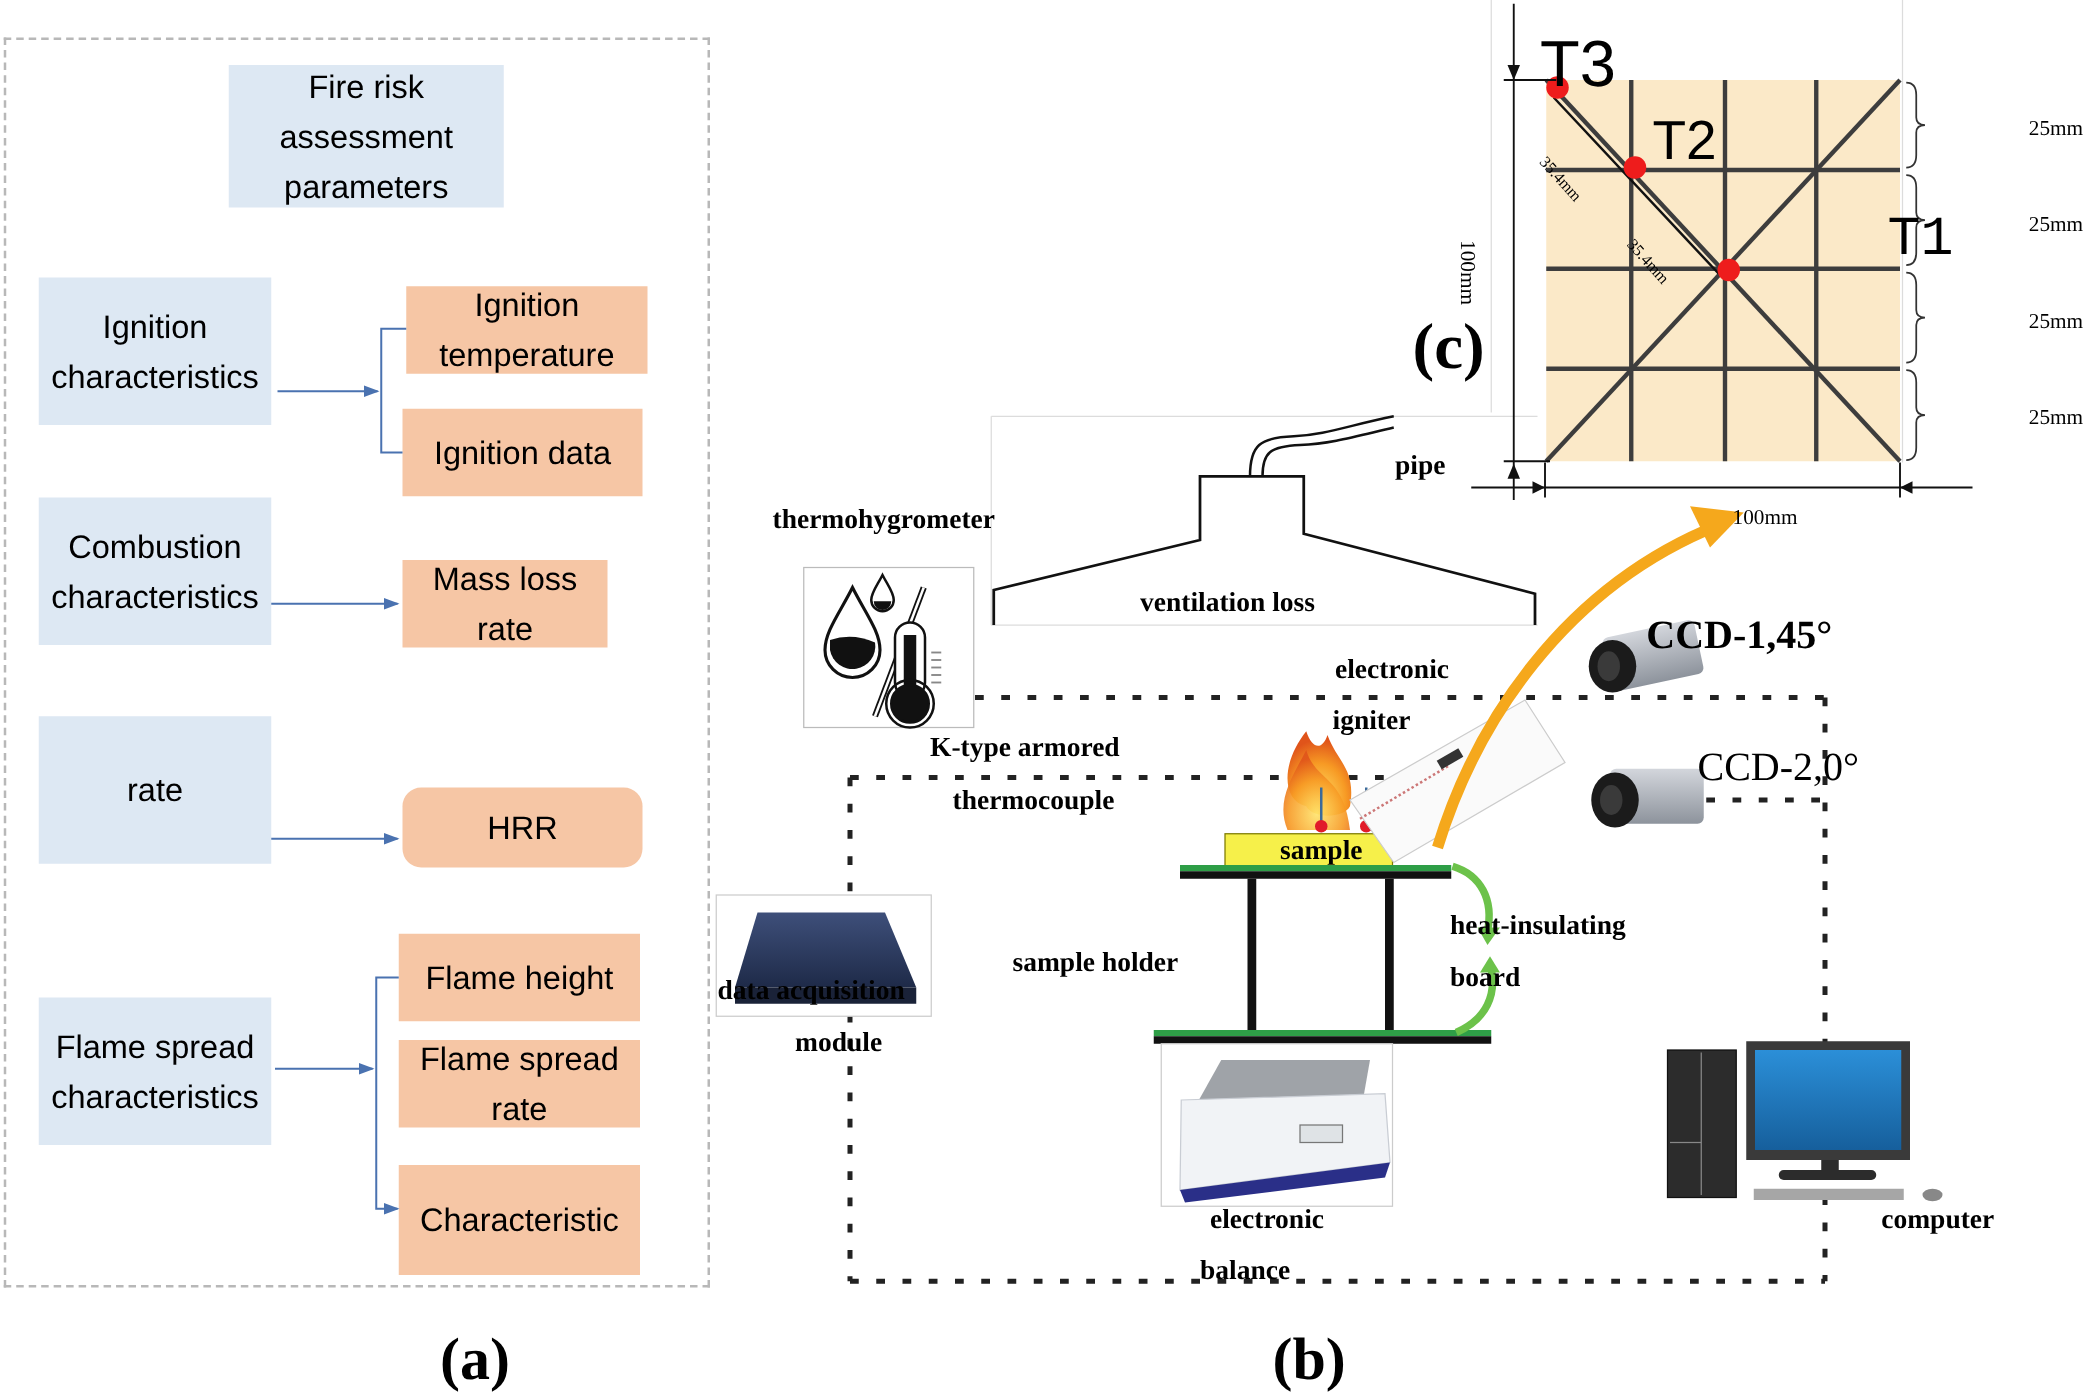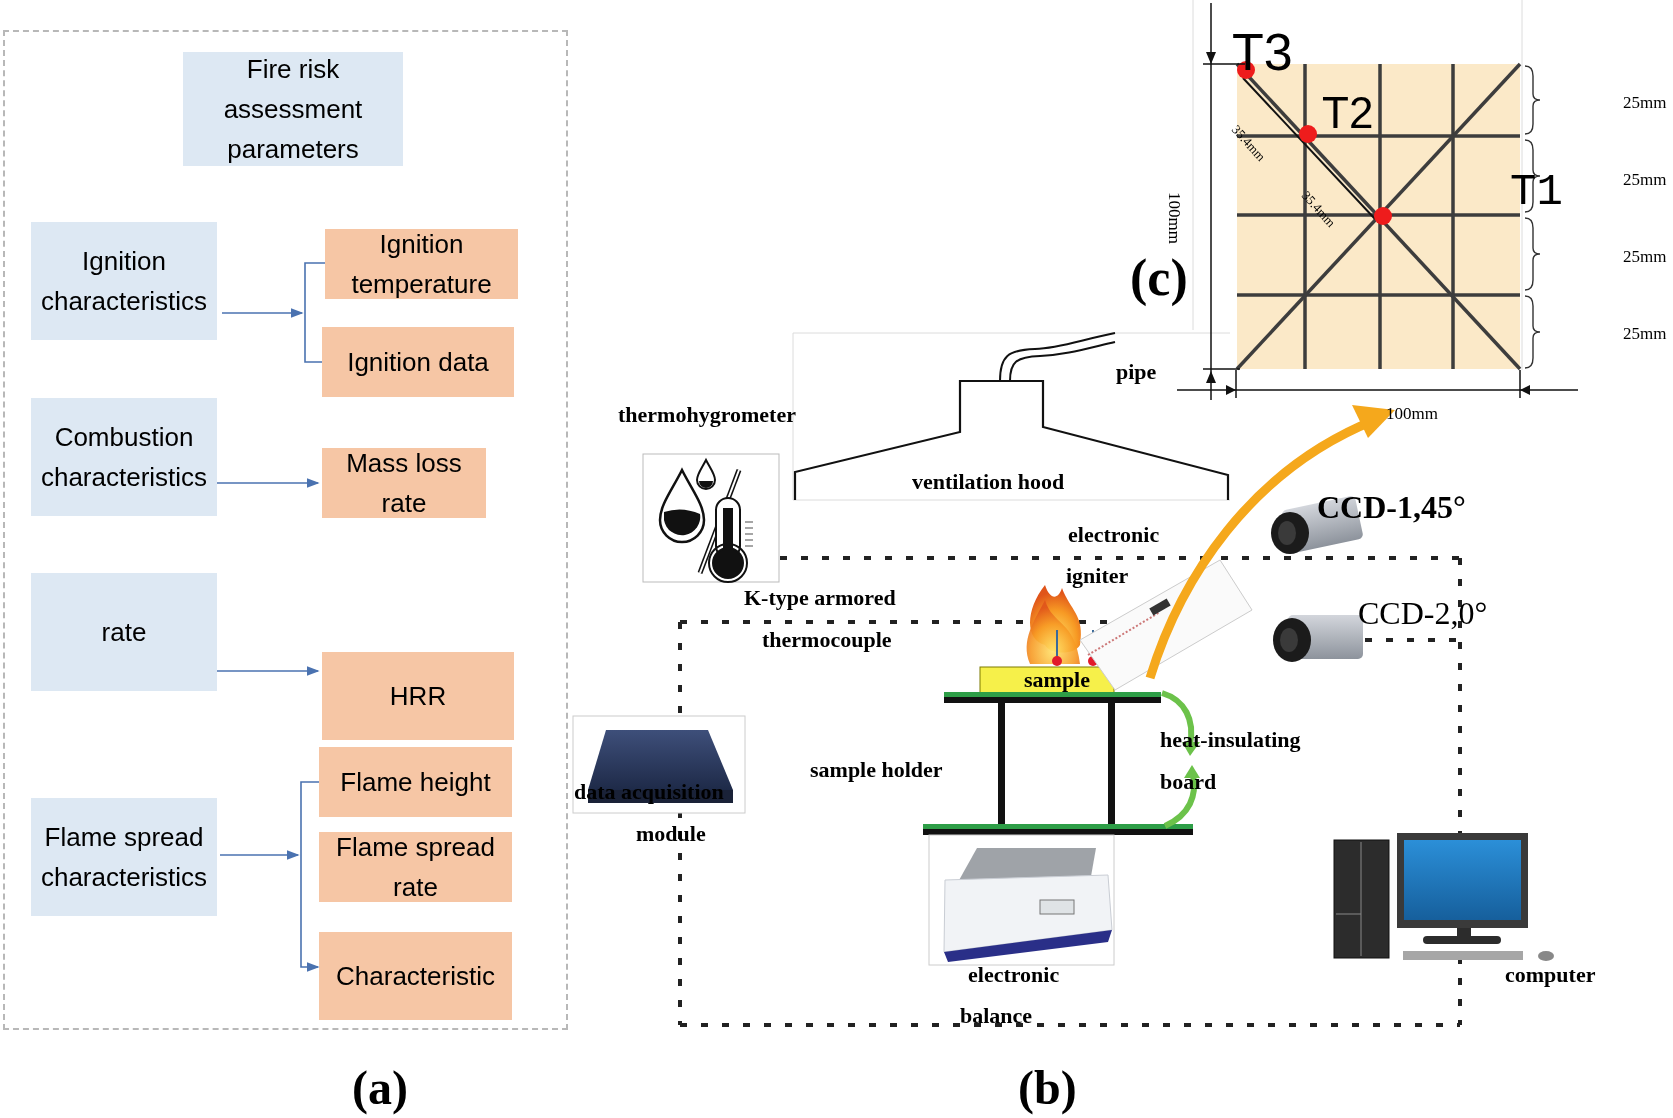--- a/index.html
+++ b/index.html
@@ -48,21 +48,21 @@
   <span>Ignition</span>
   <span>temperature</span>
 </div>
 <div class="box orange" style="left:322px;top:327px;width:192px;height:70px;">
   <span>Ignition data</span>
 </div>
 <div class="box orange" style="left:322px;top:448px;width:164px;height:70px;flex-direction:column;">
   <span>Mass loss</span>
   <span>rate</span>
 </div>
-<div class="box orange" style="left:322px;top:652px;width:192px;height:88px;">
+<div class="box orange" style="left:322px;top:630px;width:192px;height:64px;border-radius:15px;">
   <span>HRR</span>
 </div>
 <div class="box orange" style="left:319px;top:747px;width:193px;height:70px;">
   <span>Flame height</span>
 </div>
 <div class="box orange" style="left:319px;top:832px;width:193px;height:70px;flex-direction:column;">
   <span>Flame spread</span>
   <span>rate</span>
 </div>
 <div class="box orange" style="left:319px;top:932px;width:193px;height:88px;">
@@ -259,21 +259,21 @@
 
   <g stroke="#333" stroke-width="1.4" fill="none">
     <path d="M1525,66 Q1533,66 1533,76 L1533,94 Q1533,100 1540,100 Q1533,100 1533,106 L1533,124 Q1533,134 1525,134"></path>
     <path d="M1525,140 Q1533,140 1533,150 L1533,170 Q1533,176 1540,176 Q1533,176 1533,182 L1533,202 Q1533,212 1525,212"></path>
     <path d="M1525,218 Q1533,218 1533,228 L1533,248 Q1533,254 1540,254 Q1533,254 1533,260 L1533,280 Q1533,290 1525,290"></path>
     <path d="M1525,296 Q1533,296 1533,306 L1533,326 Q1533,332 1540,332 Q1533,332 1533,338 L1533,358 Q1533,368 1525,368"></path>
   </g>
 </svg>
 
 <div class="lbl" style="left:618px;top:395px;">thermohygrometer</div>
-<div class="lbl" style="left:912px;top:462px;">ventilation hood</div>
+<div class="lbl" style="left:912px;top:462px;">ventilation loss</div>
 <div class="lbl" style="left:1116px;top:352px;">pipe</div>
 <div class="lbl" style="left:1068px;top:515px;">electronic</div>
 <div class="lbl" style="left:1066px;top:556px;">igniter</div>
 <div class="lbl" style="left:744px;top:578px;">K-type armored</div>
 <div class="lbl" style="left:762px;top:620px;">thermocouple</div>
 <div class="lbl" style="left:1024px;top:668px;font-size:22px;line-height:24px;">sample</div>
 <div class="lbl" style="left:810px;top:750px;">sample holder</div>
 <div class="lbl" style="left:1160px;top:720px;">heat-insulating</div>
 <div class="lbl" style="left:1160px;top:762px;">board</div>
 <div class="lbl" style="left:574px;top:772px;">data acquisition</div>

